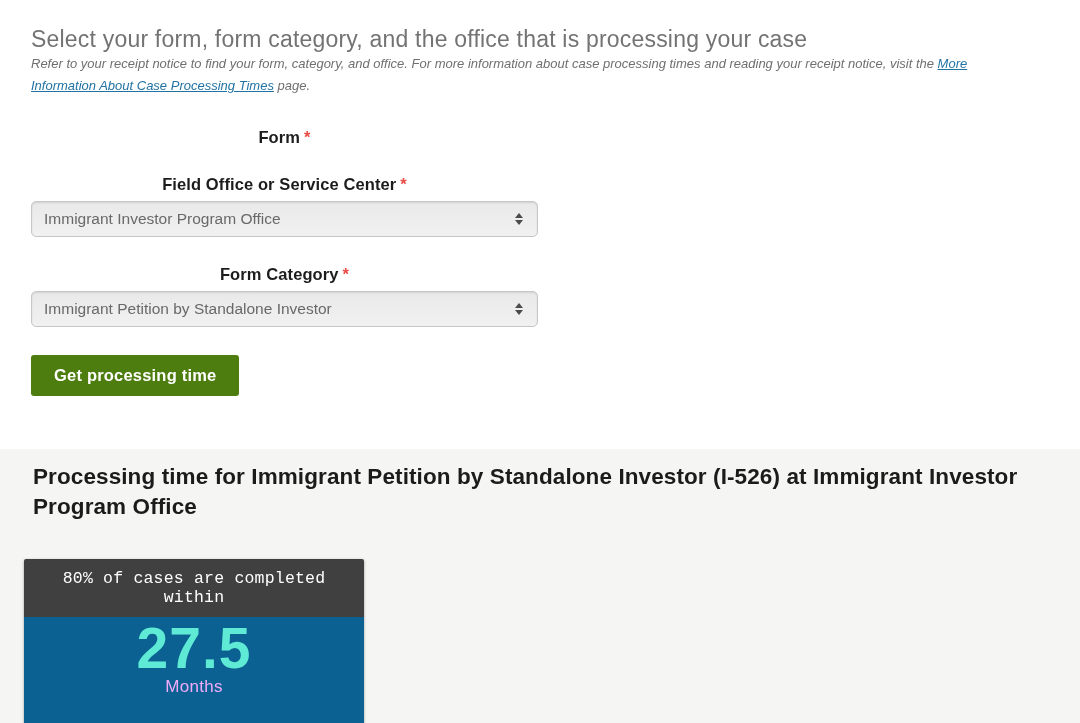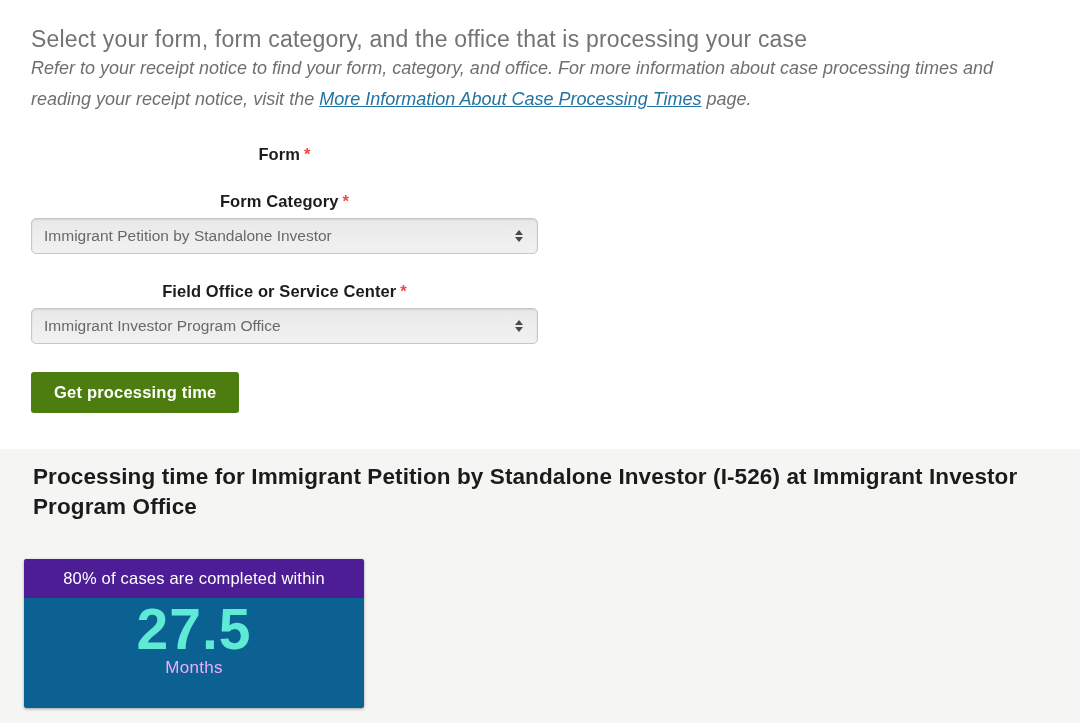--- a/index.html
+++ b/index.html
@@ -18,21 +18,21 @@
     height: 449px;
   }
   .page-title {
     font-size: 23px;
     font-weight: 400;
     color: #737373;
     letter-spacing: 0.2px;
   }
   .intro {
     font-style: italic;
-    font-size: 18px;
+    font-size: 13px;
     line-height: 1.72;
     color: #6f6f6f;
     max-width: 985px;
     margin-bottom: 30px;
   }
   .intro a {
     color: #2173a4;
     text-decoration: underline;
     cursor: pointer;
   }
@@ -113,26 +113,27 @@
     margin-left: 9px;
   }
   .time-card {
     margin-top: 36px;
     width: 340px;
     border-radius: 2px;
     box-shadow: 0 1px 3px rgba(0,0,0,0.35);
     overflow: hidden;
   }
   .time-card-header {
-    background: #4c1d95;
+    background: #404040;
     color: #ffffff;
     font-size: 16.5px;
     text-align: center;
     padding: 10px 6px;
     letter-spacing: 0.2px;
+    font-family: Liberation Mono, monospace;
   }
   .time-card-body {
     background: #0b6191;
     height: 110px;
     display: flex;
     flex-direction: column;
     align-items: center;
     padding-top: 2px;
   }
   .time-value {
@@ -152,44 +153,44 @@
 </head>
 <body>
 
 <div class="form-section">
   <h1 class="page-title">Select your form, form category, and the office that is processing your case</h1>
 
   <p class="intro"><span>Refer to your receipt notice to find your form, category, and office. For more information about case processing times and reading your receipt notice, visit the </span><a>More Information About Case Processing Times</a><span> page.</span></p>
 
   <div class="field-group">
     <label class="field-label"><span>Form</span><span class="req">*</span></label>
+  </div>
+
+  <div class="field-group">
+    <label class="field-label"><span>Field Office or Service Center</span><span class="req">*</span></label>
+    <div class="select">
+      <span class="select-value">Immigrant Investor Program Office</span>
+      <span class="select-arrows">
+          <span class="tri-up"></span>
+          <span class="tri-down"></span>
+        </span>
+    </div>
   </div>
 
   <div class="field-group">
     <label class="field-label"><span>Form Category</span><span class="req">*</span></label>
     <div class="select">
       <span class="select-value">Immigrant Petition by Standalone Investor</span>
       <span class="select-arrows">
           <span class="tri-up"></span>
           <span class="tri-down"></span>
         </span>
     </div>
   </div>
 
-  <div class="field-group">
-    <label class="field-label"><span>Field Office or Service Center</span><span class="req">*</span></label>
-    <div class="select">
-      <span class="select-value">Immigrant Investor Program Office</span>
-      <span class="select-arrows">
-          <span class="tri-up"></span>
-          <span class="tri-down"></span>
-        </span>
-    </div>
-  </div>
-
   <button class="submit-btn">Get processing time</button>
 </div>
 
 <div class="results-section">
   <h2 class="results-heading">Processing time for Immigrant Petition by Standalone Investor (I-526) at Immigrant Investor Program Office</h2>
 
   <div class="time-card">
     <div class="time-card-header">80% of cases are completed within</div>
     <div class="time-card-body">
       <div class="time-value">27.5</div>

